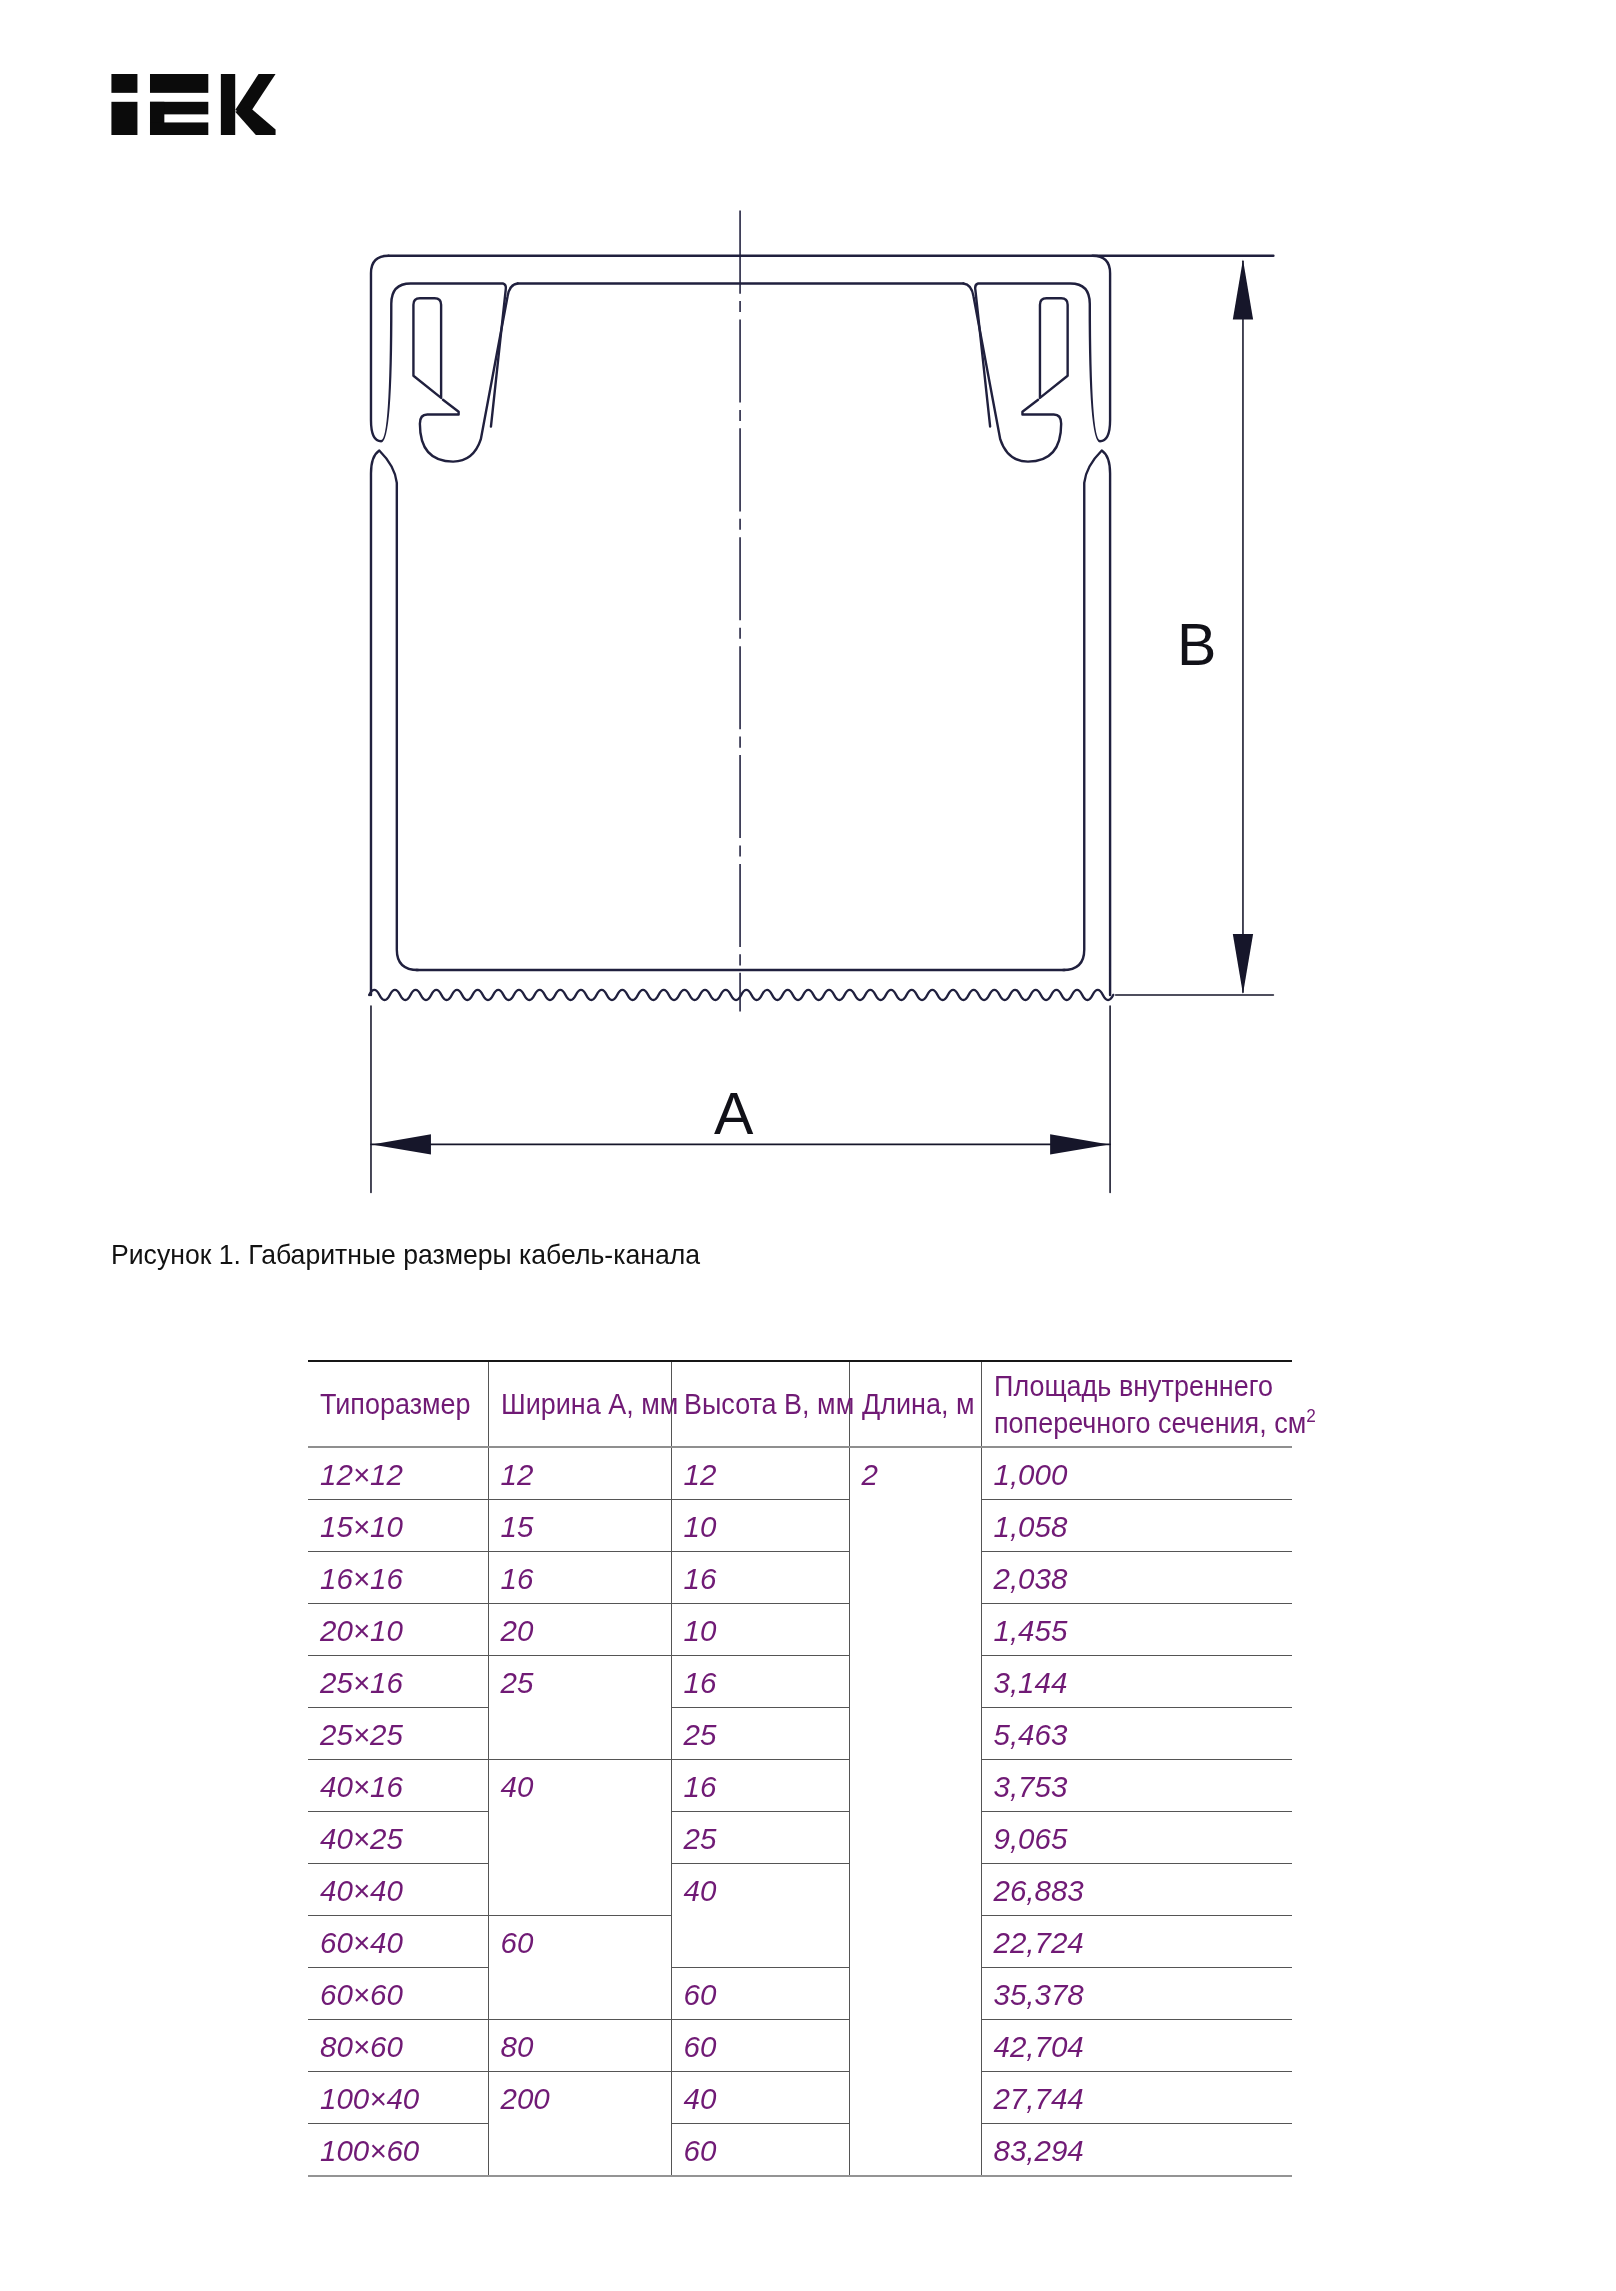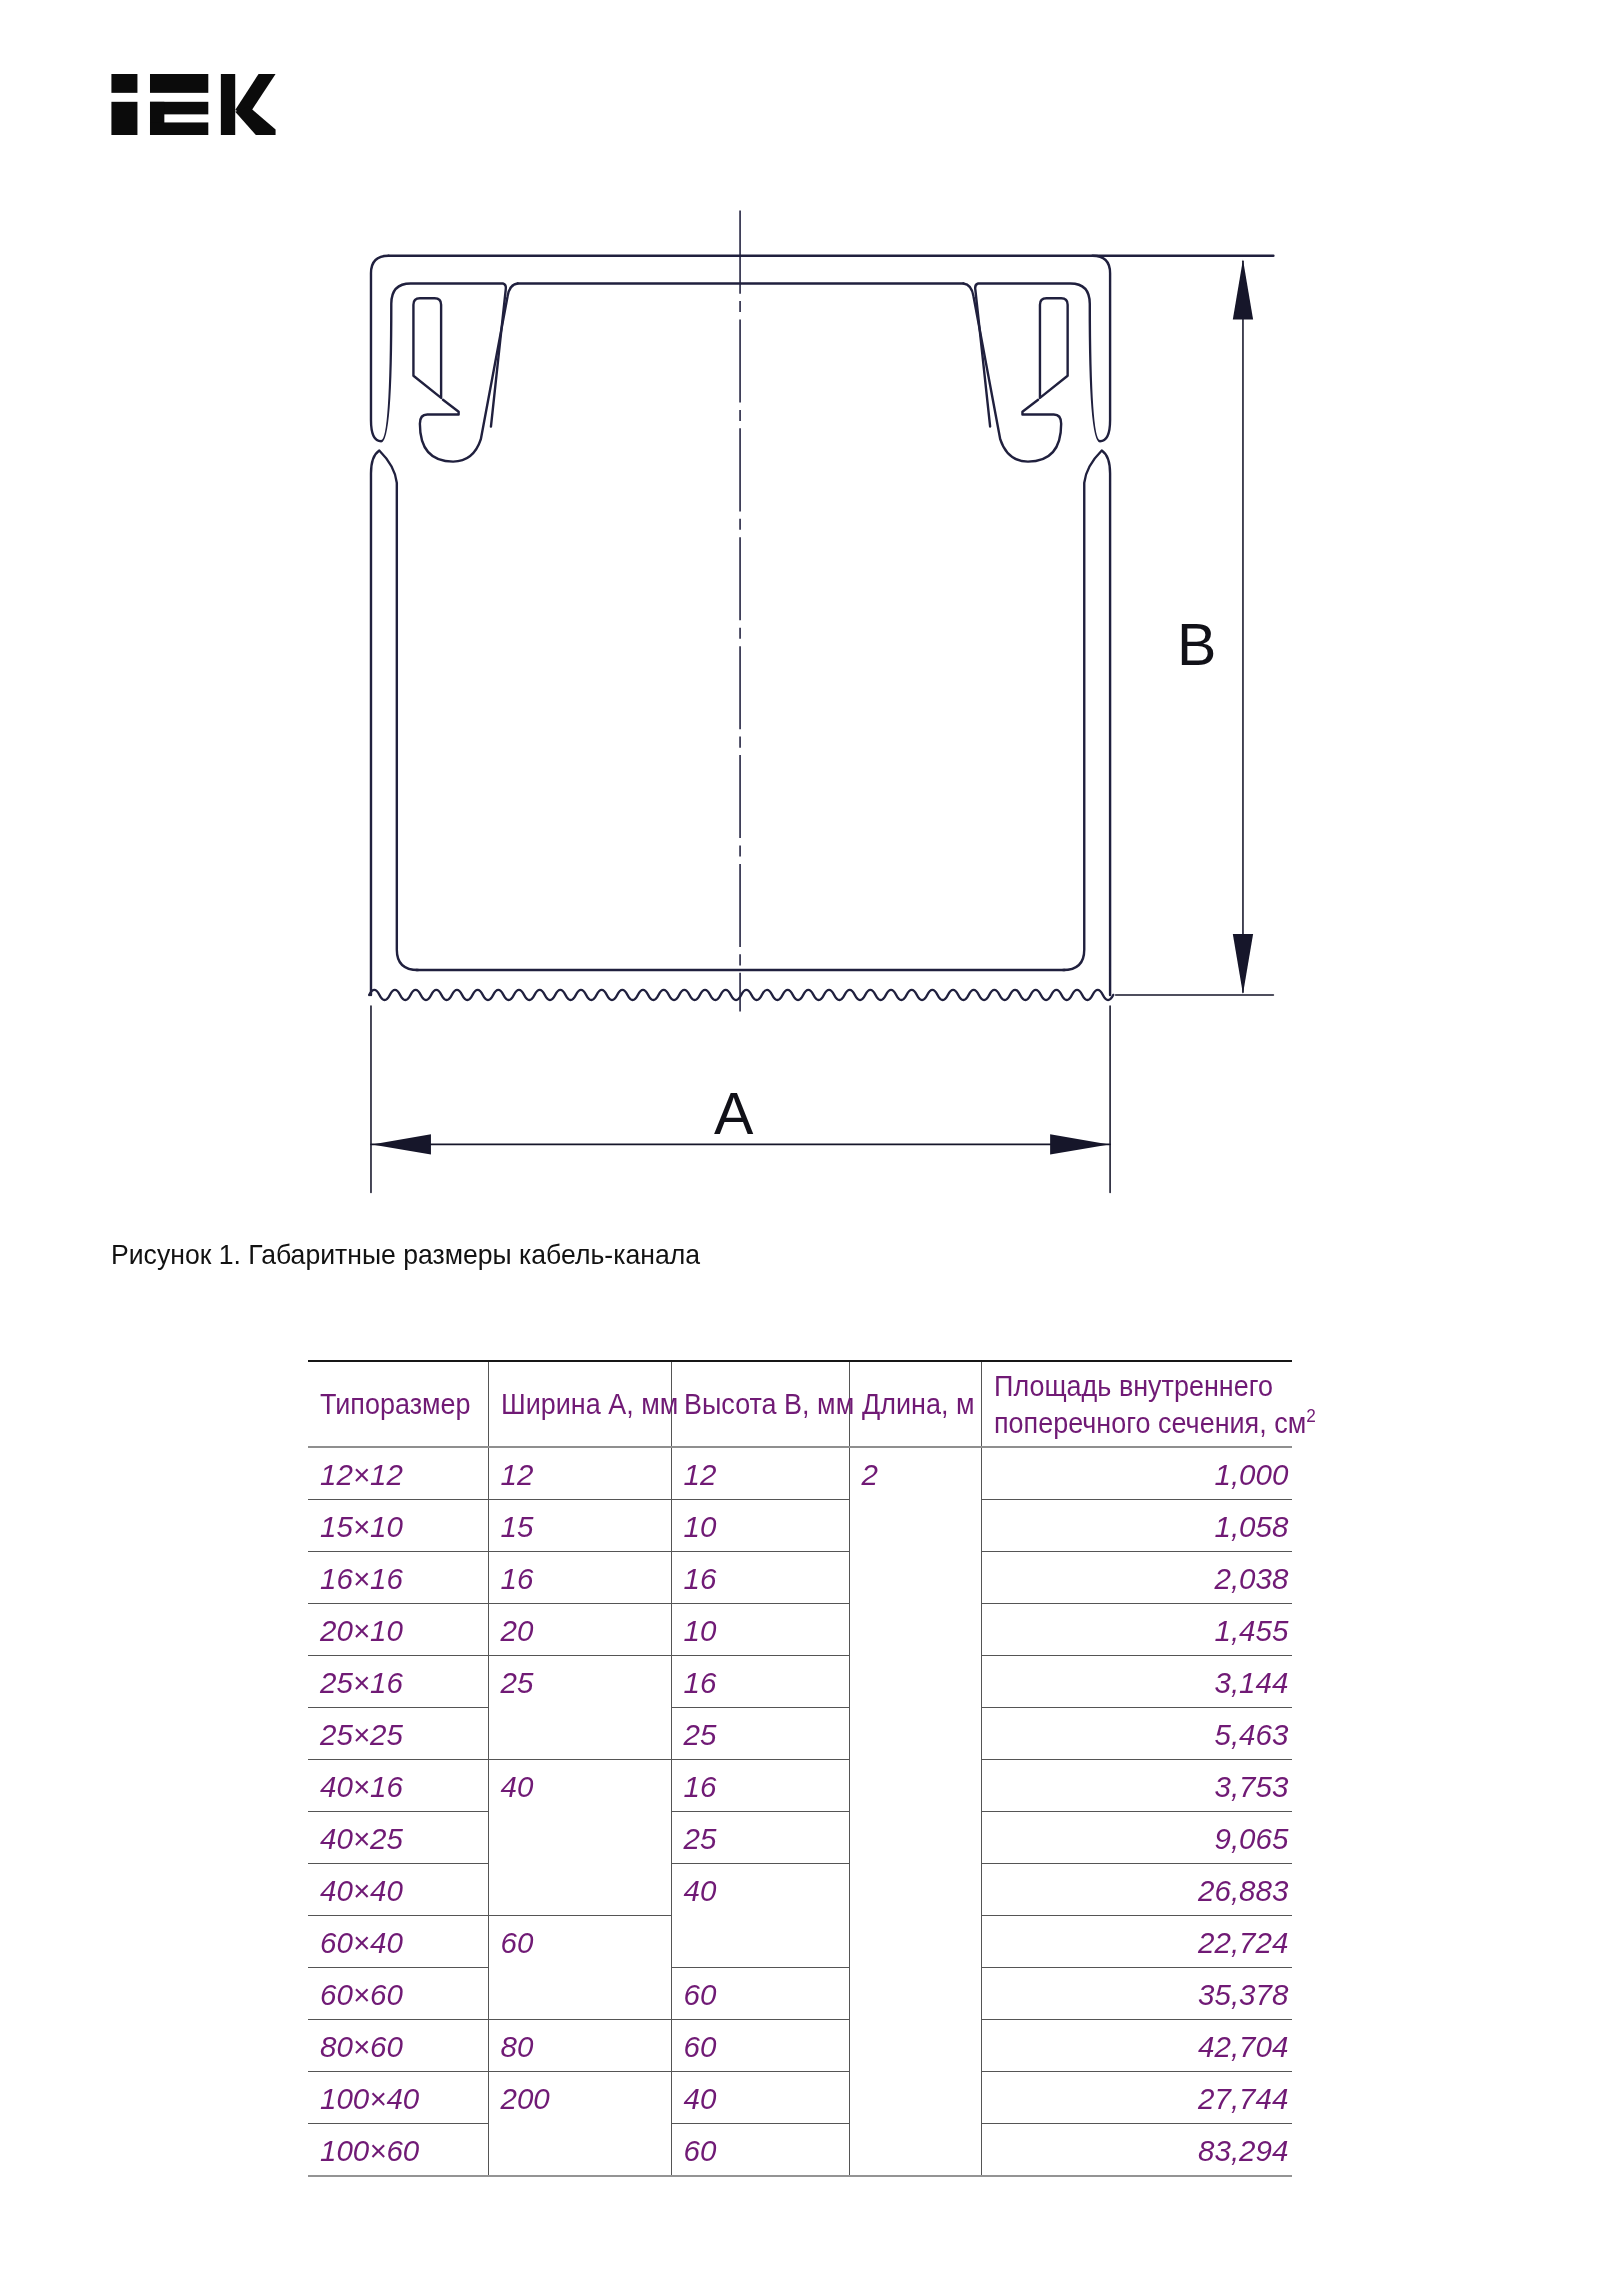--- a/index.html
+++ b/index.html
@@ -34,21 +34,21 @@
   }
   #dim-table th{
     border-top:2.8px solid #161616;border-bottom:2.8px solid #8f8f8f;
     vertical-align:middle;padding:5.5px 3.7px 5.5px 12px;font-size:29px;
   }
   #dim-table td{
     border-bottom:1.8px solid #555;
     vertical-align:top;padding:10px 3.7px 0 12px;height:41px;
   }
   #dim-table th:first-child,#dim-table td:first-child{border-left:none;}
-  #dim-table th:last-child,#dim-table td:last-child{border-right:none;text-align:right;}
+  #dim-table th:last-child,#dim-table td:last-child{border-right:none;}
   #dim-table thead tr{height:84px;}
   #dim-table tbody tr{height:51px;font-style:italic;}
   #dim-table .bb-gray{border-bottom:2.3px solid #949494;}
   .hw{white-space:nowrap;transform:scaleX(0.93);transform-origin:0 50%;line-height:1.25;}
   .hw sup{font-size:18.5px;}
 </style>
 </head>
 <body>
 
 <svg id="logo" viewBox="0 0 183 68" aria-label="iEK">

